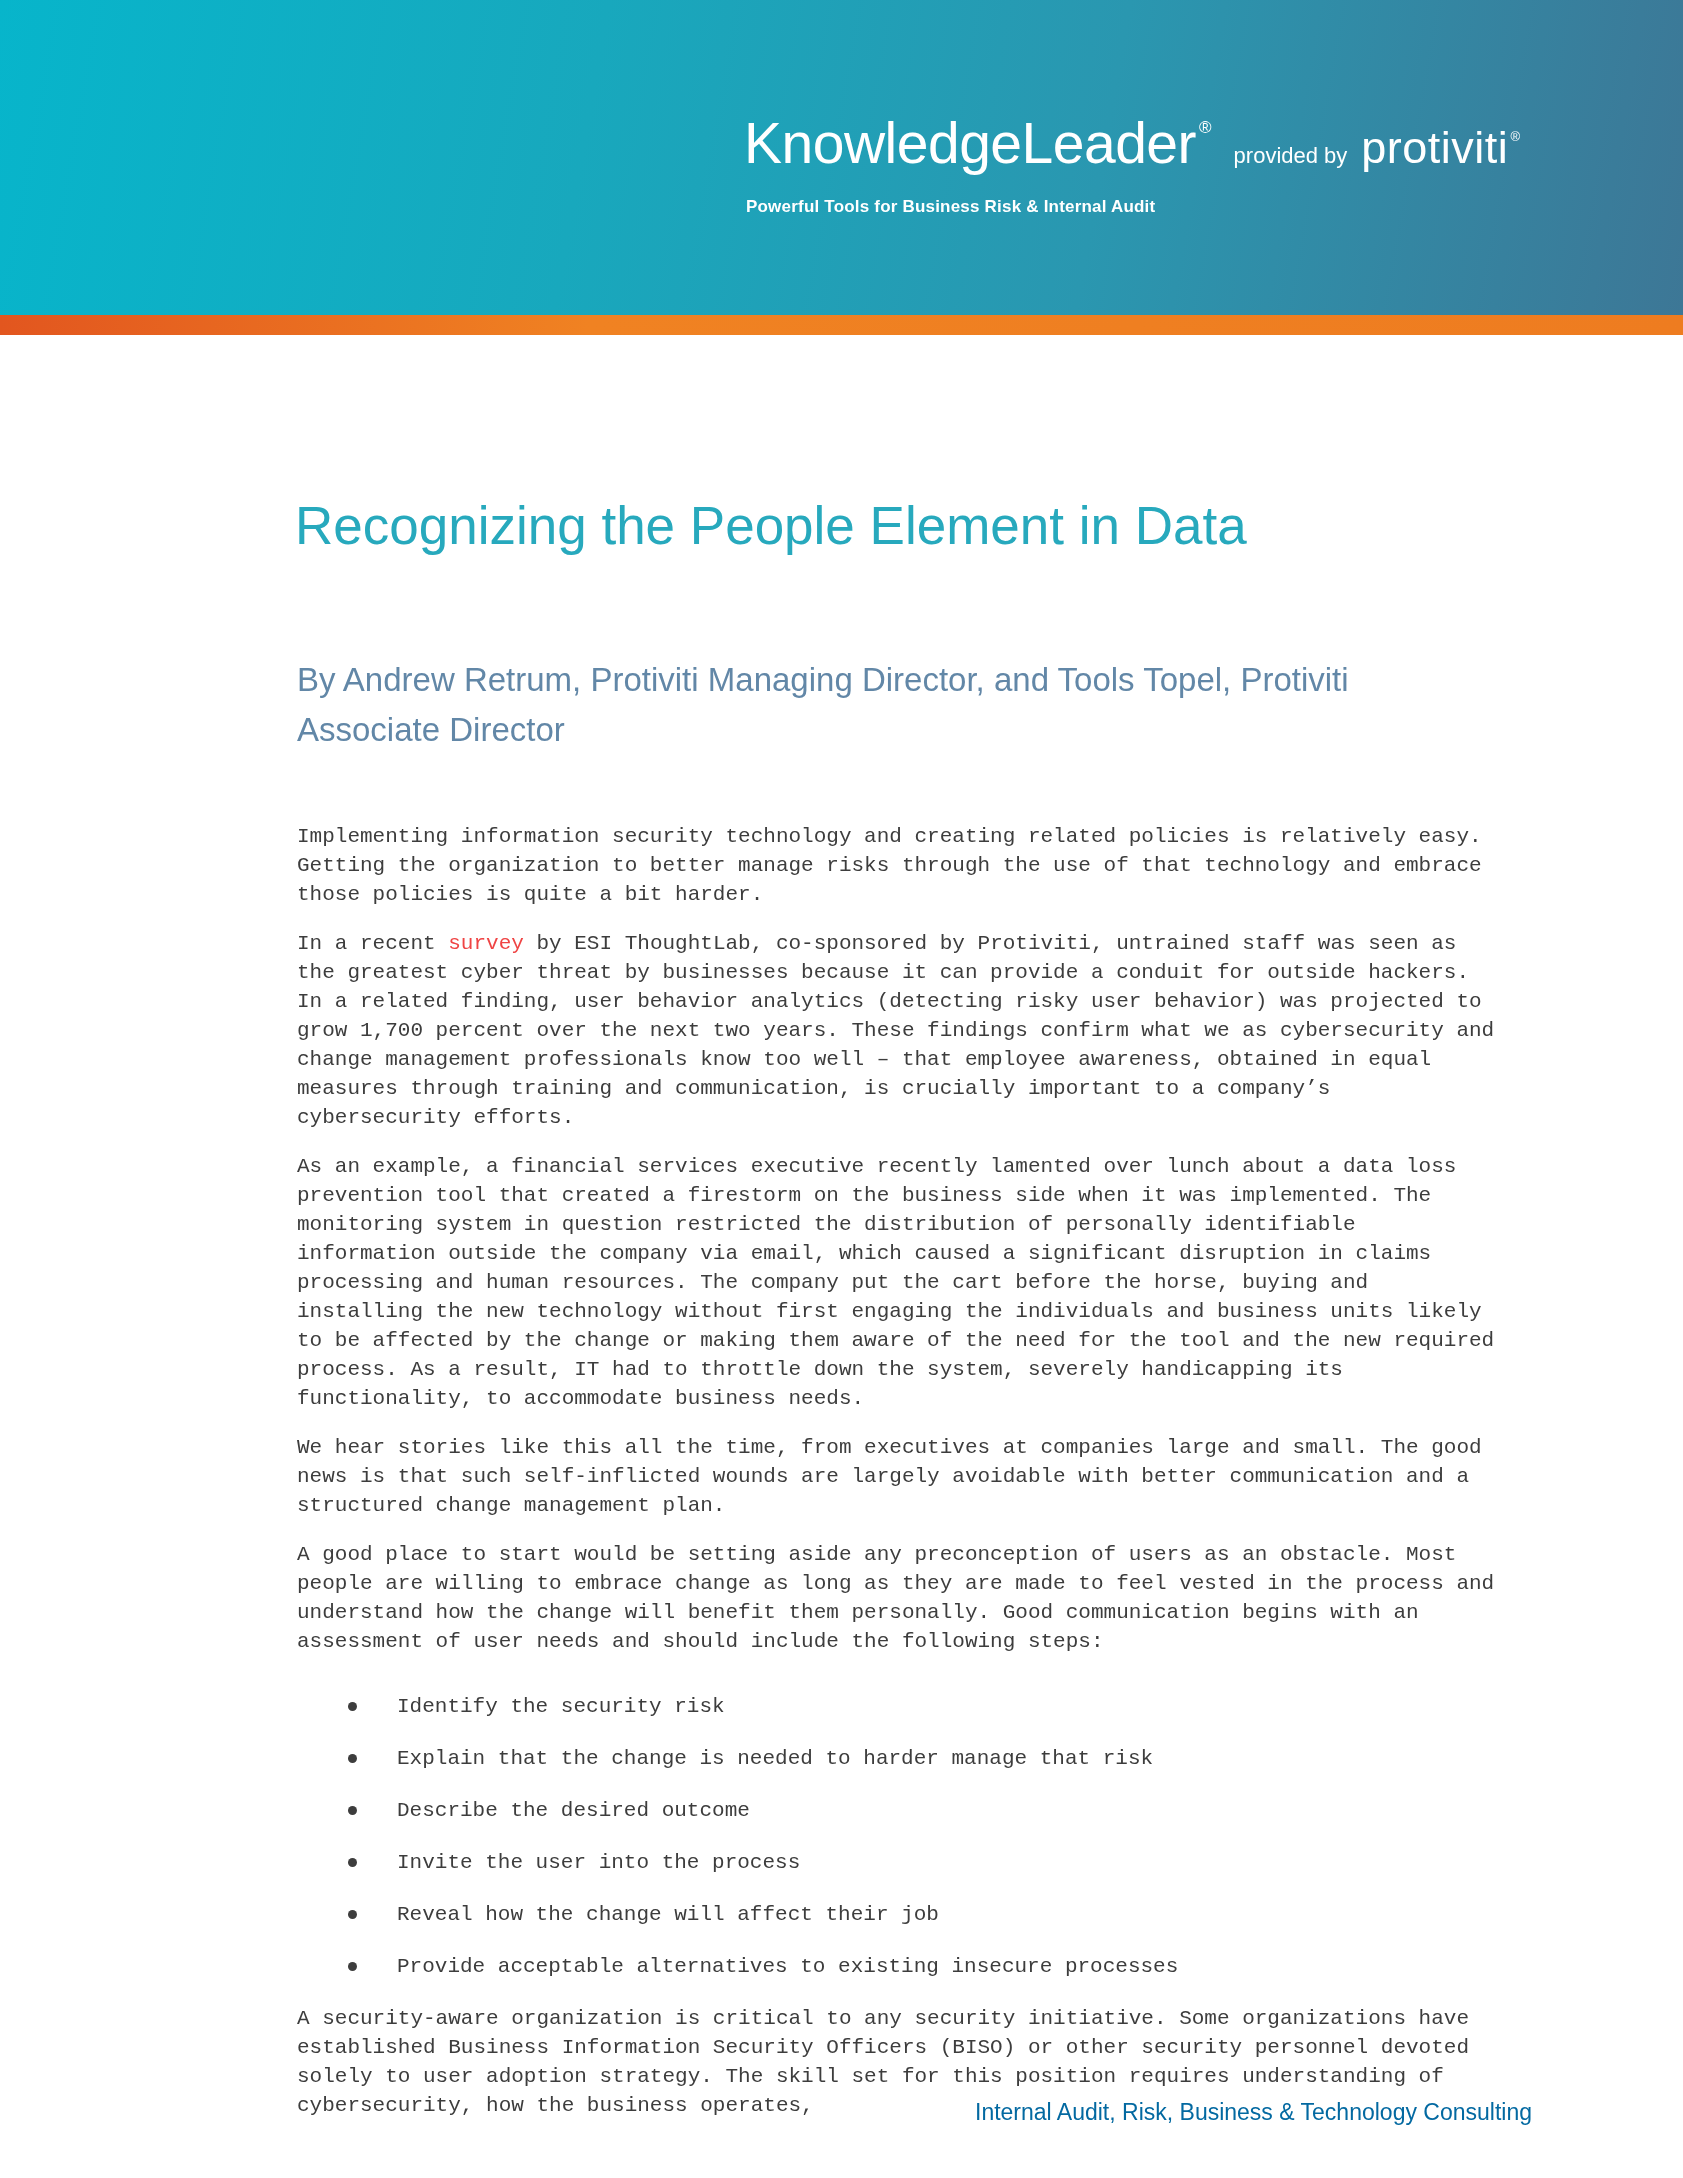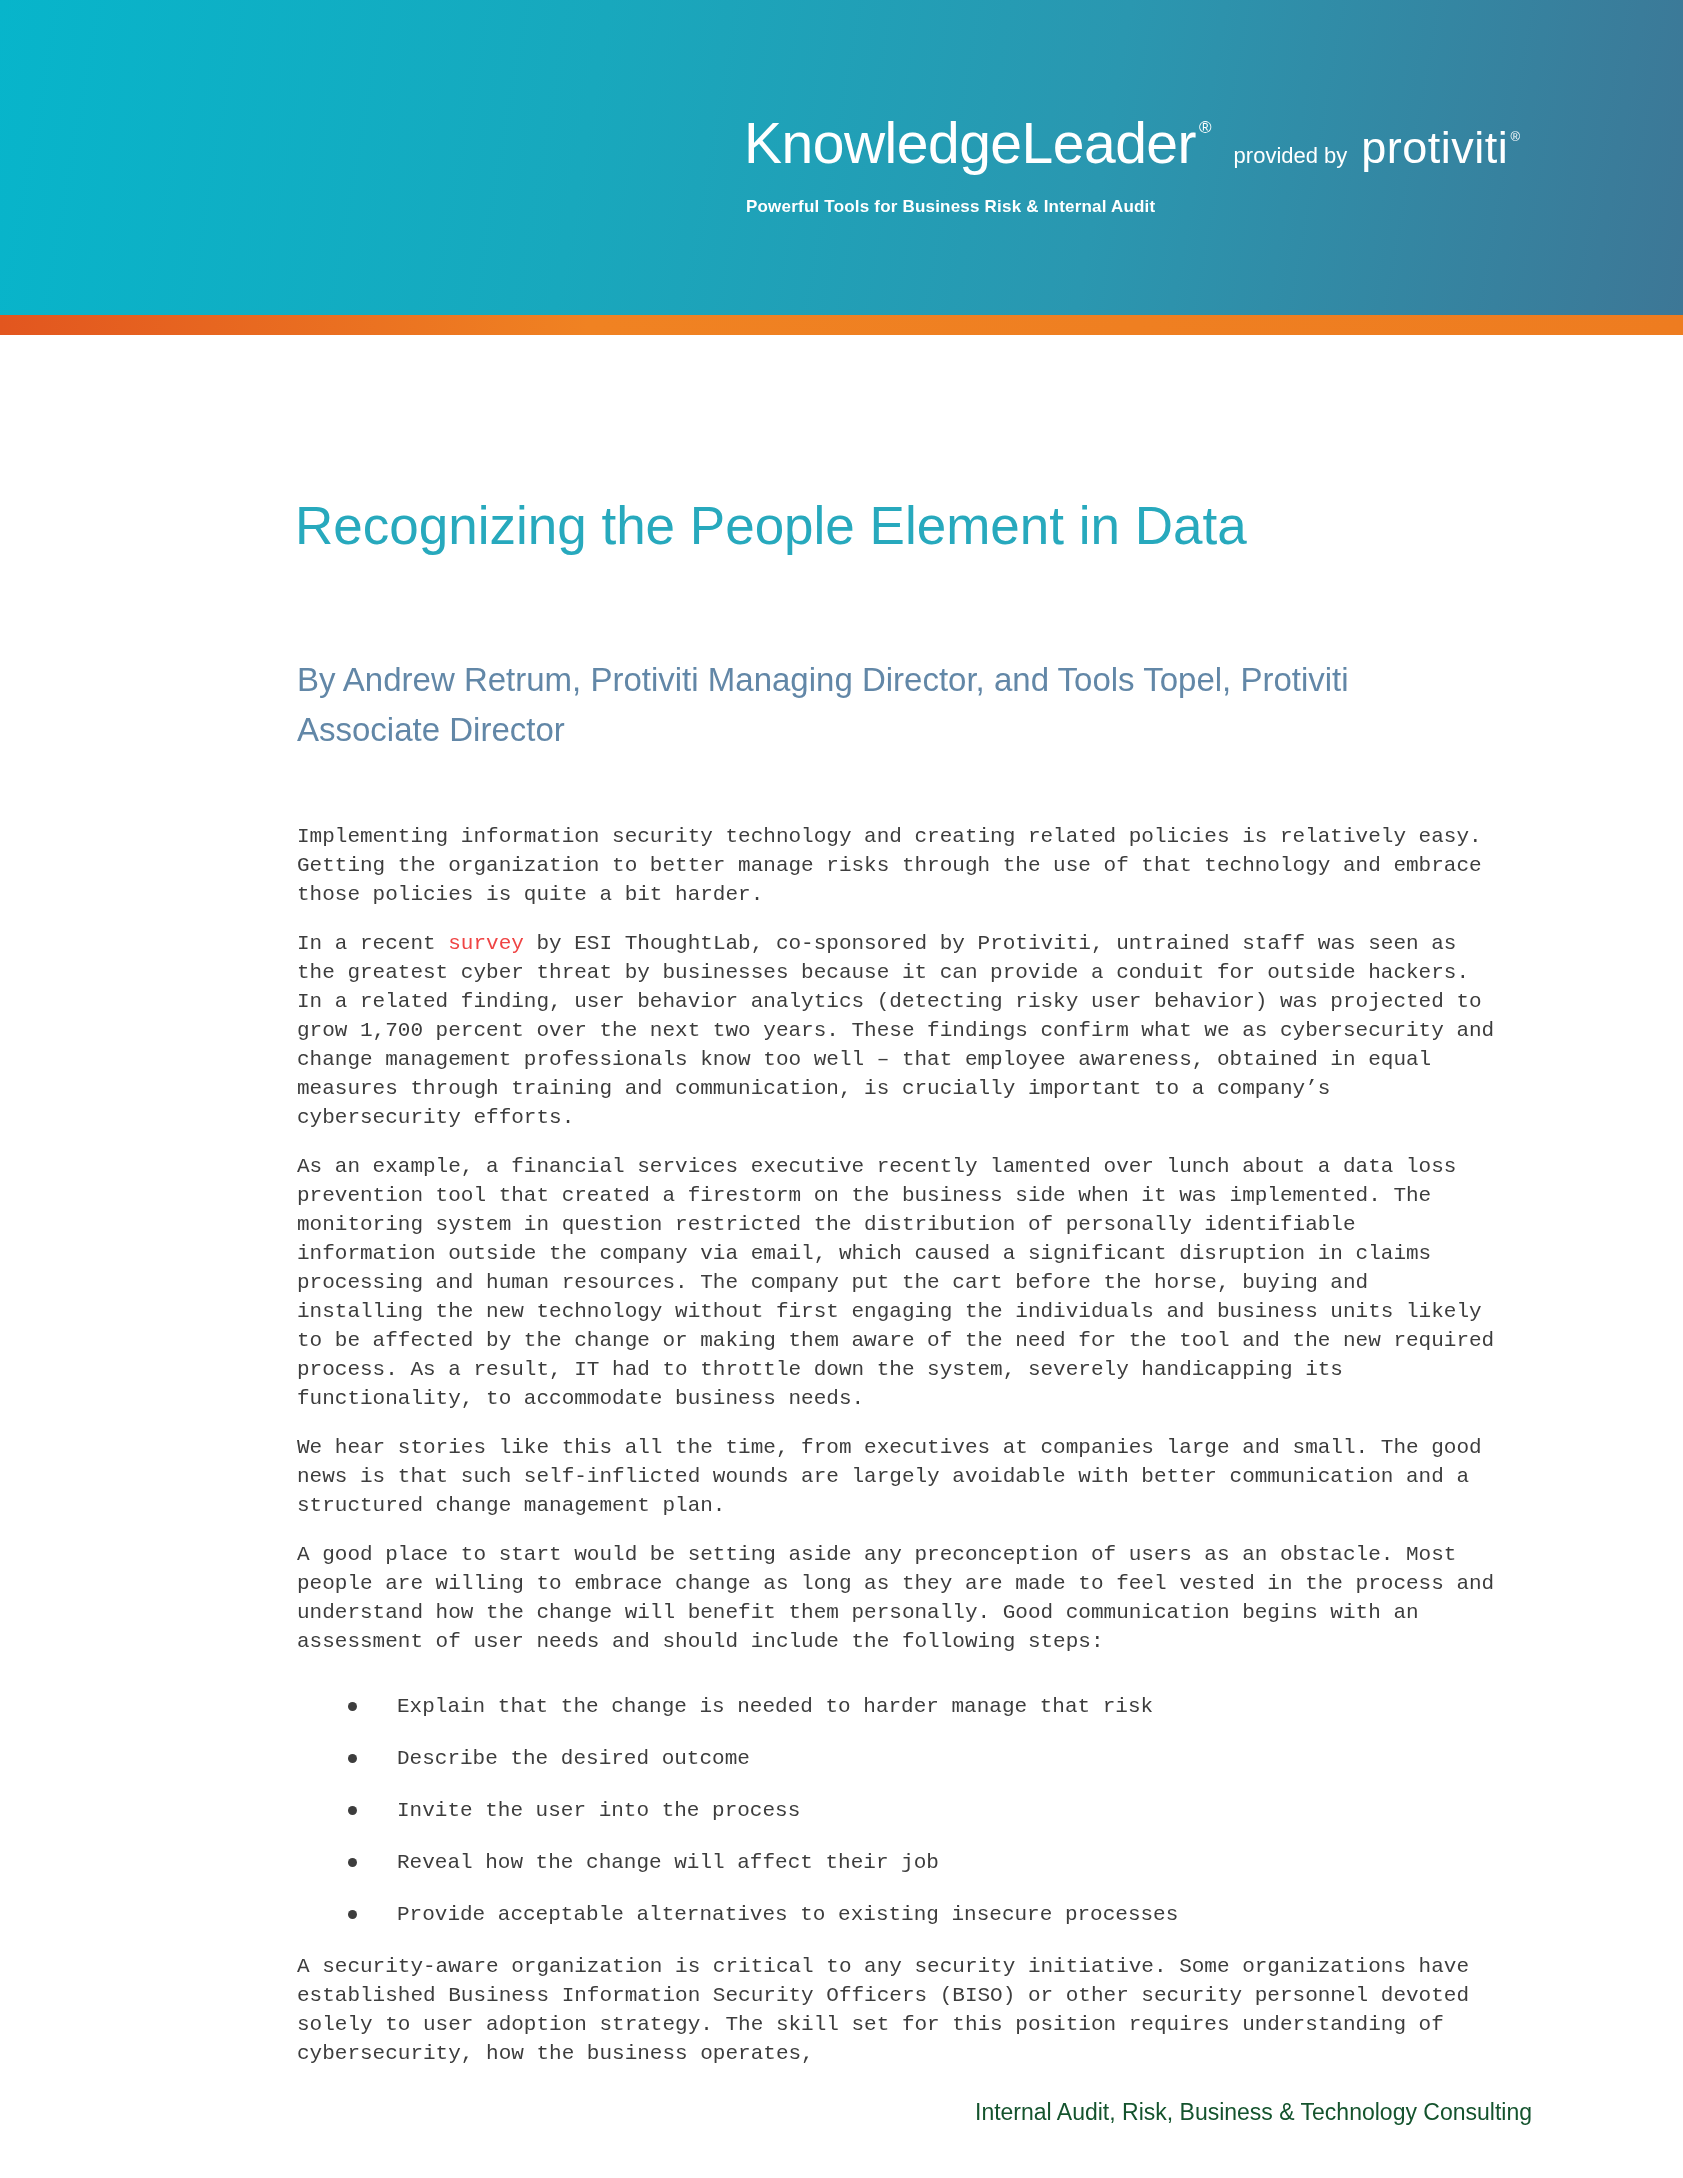--- a/index.html
+++ b/index.html
@@ -33,21 +33,21 @@
     font-family:Liberation Mono, monospace;font-size:21px;line-height:29px;color:#3d3d3d;}
   .body-copy p{margin:0 0 20px 0;}
   .link{color:#ef4444;text-decoration:none;cursor:pointer;}
 
   .bullet-list{margin:36px 0 20px 0;}
   .bullet-item{position:relative;padding-left:100px;margin-bottom:23px;line-height:29px;}
   .bullet-dot{position:absolute;left:51px;top:10px;width:9px;height:9px;border-radius:50%;
     background:#3d3d3d;}
 
   
-  .footer-line{position:absolute;right:151px;top:2099px;color:#14532d;
+  .footer-line{position:absolute;right:151px;top:2099px;color:#0369a1;
     font-size:23px;font-family:"Liberation Sans", sans-serif;text-align:right;}
 </style>
 </head>
 <body>
 
 <div class="page">
 
   <div class="header-band">
     <div class="logo-row">
       <span class="brand">KnowledgeLeader</span>
@@ -75,20 +75,24 @@
 
     <p>As an example, a financial services executive recently lamented over lunch about a data loss prevention tool that created a firestorm on the business side when it was implemented. The monitoring system in question restricted the distribution of personally identifiable information outside the company via email, which caused a significant disruption in claims processing and human resources. The company put the cart before the horse, buying and installing the new technology without first engaging the individuals and business units likely to be affected by the change or making them aware of the need for the tool and the new required process. As a result, IT had to throttle down the system, severely handicapping its functionality, to accommodate business needs.</p>
 
     <p>We hear stories like this all the time, from executives at companies large and small. The good news is that such self-inflicted wounds are largely avoidable with better communication and a structured change management plan.</p>
 
     <p>A good place to start would be setting aside any preconception of users as an obstacle. Most people are willing to embrace change as long as they are made to feel vested in the process and understand how the change will benefit them personally. Good communication begins with an assessment of user needs and should include the following steps:</p>
 
     <div class="bullet-list">
       <div class="bullet-item">
         <span class="bullet-dot"></span>
+        <span>Identify the security risk</span>
+      </div>
+      <div class="bullet-item">
+        <span class="bullet-dot"></span>
         <span>Explain that the change is needed to harder manage that risk</span>
       </div>
       <div class="bullet-item">
         <span class="bullet-dot"></span>
         <span>Describe the desired outcome</span>
       </div>
       <div class="bullet-item">
         <span class="bullet-dot"></span>
         <span>Invite the user into the process</span>
       </div>

